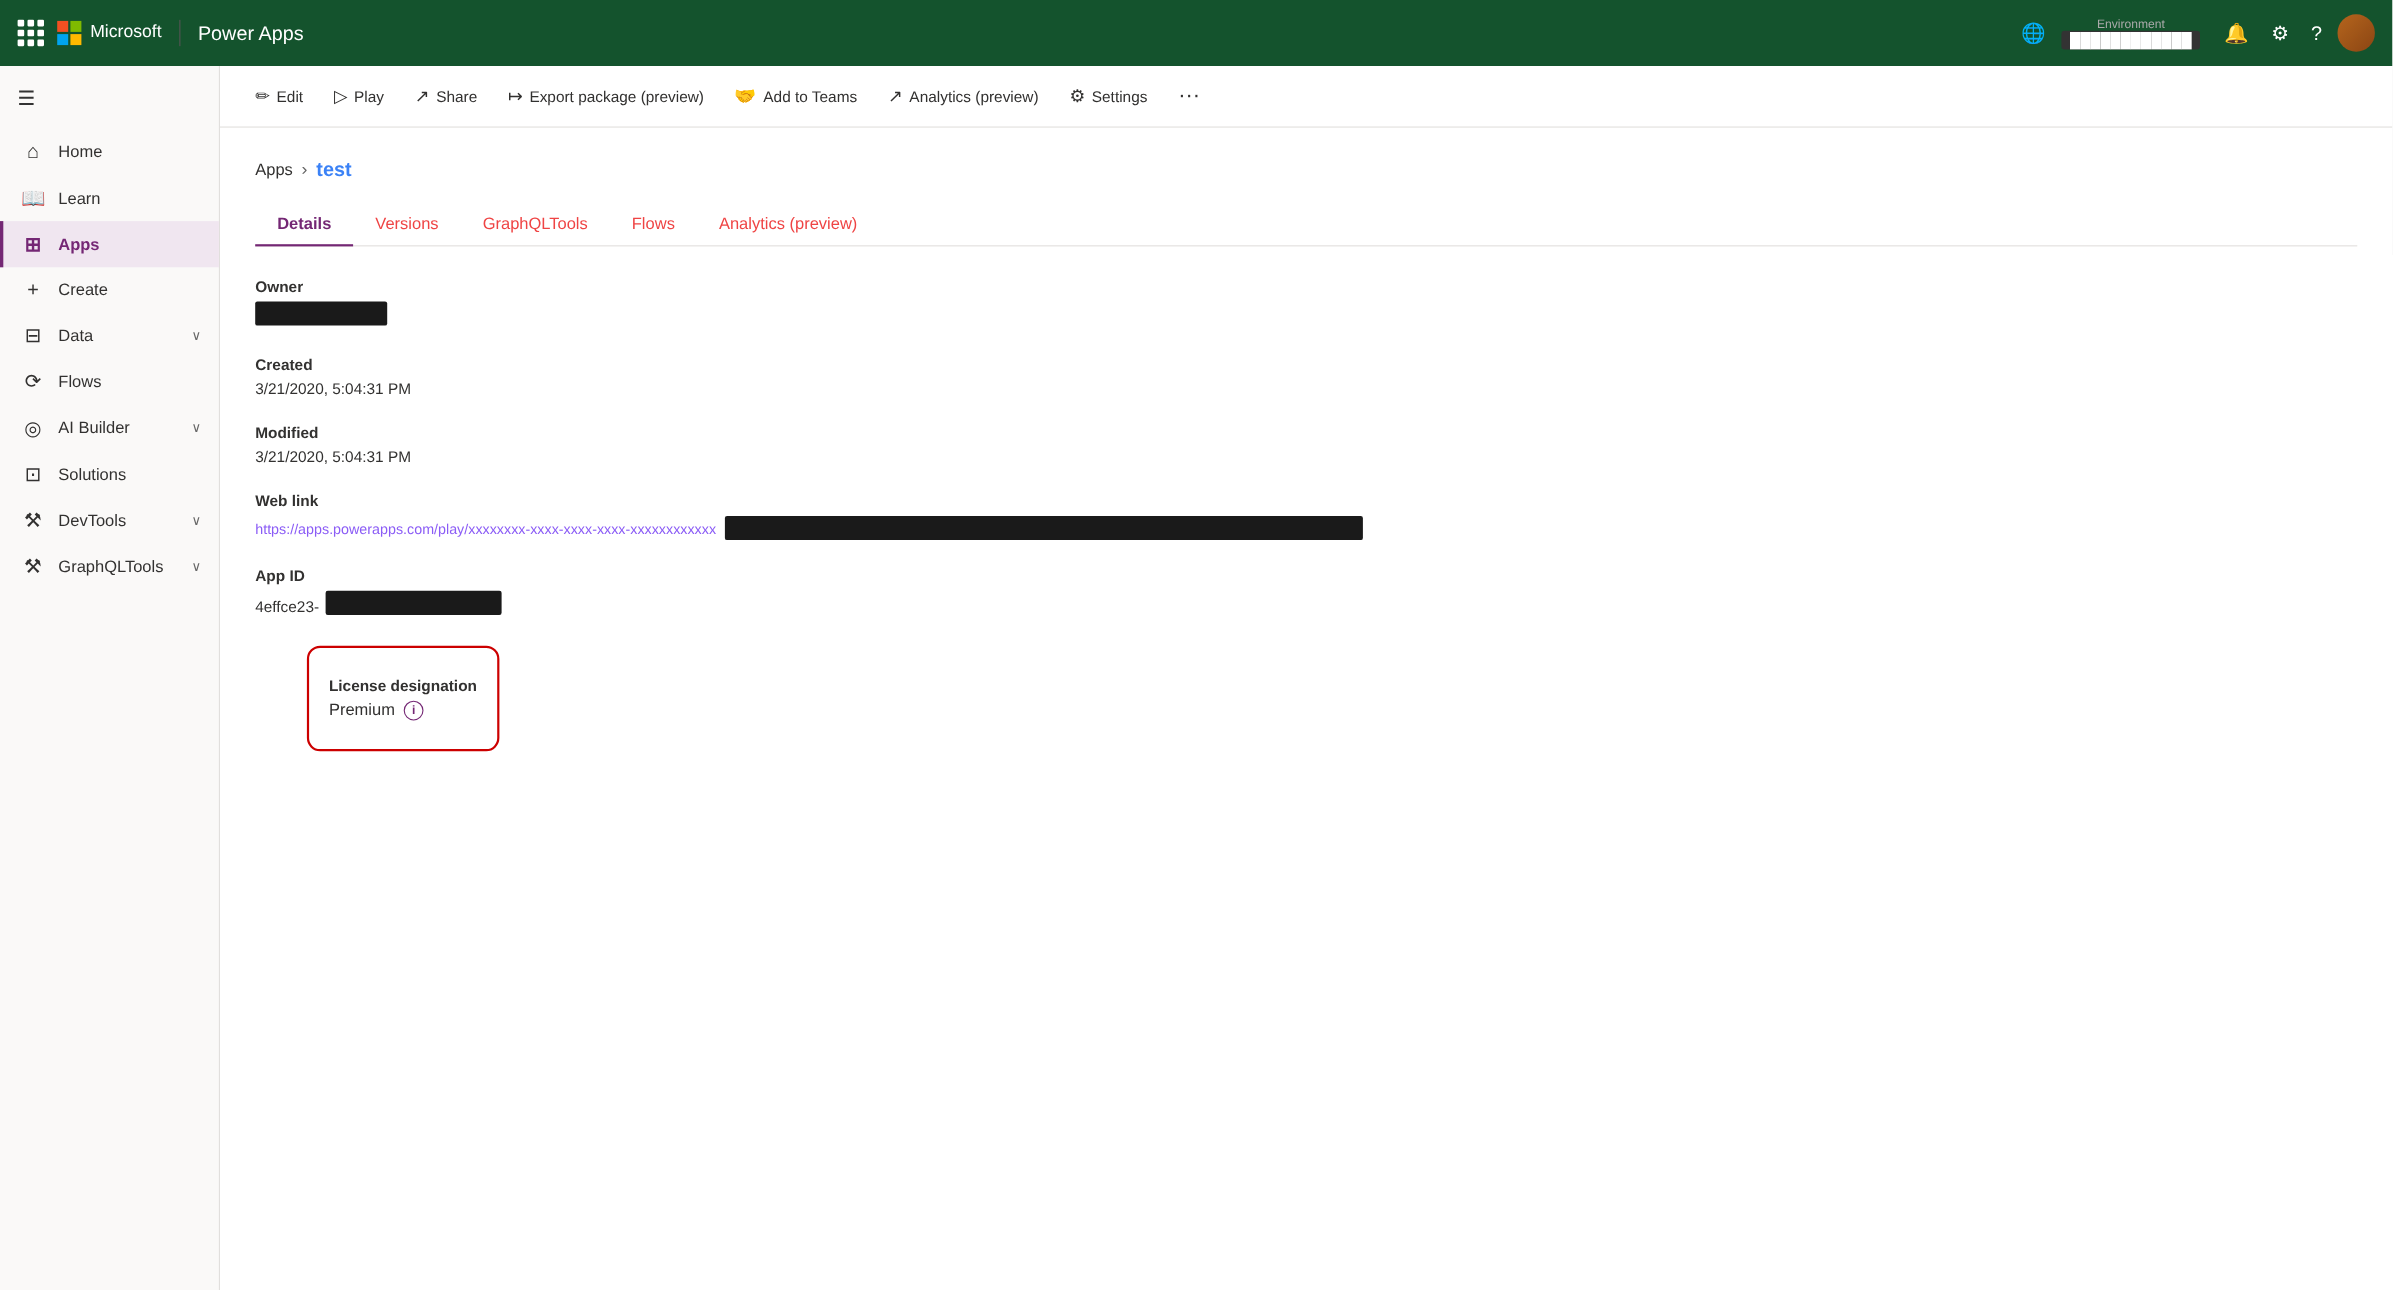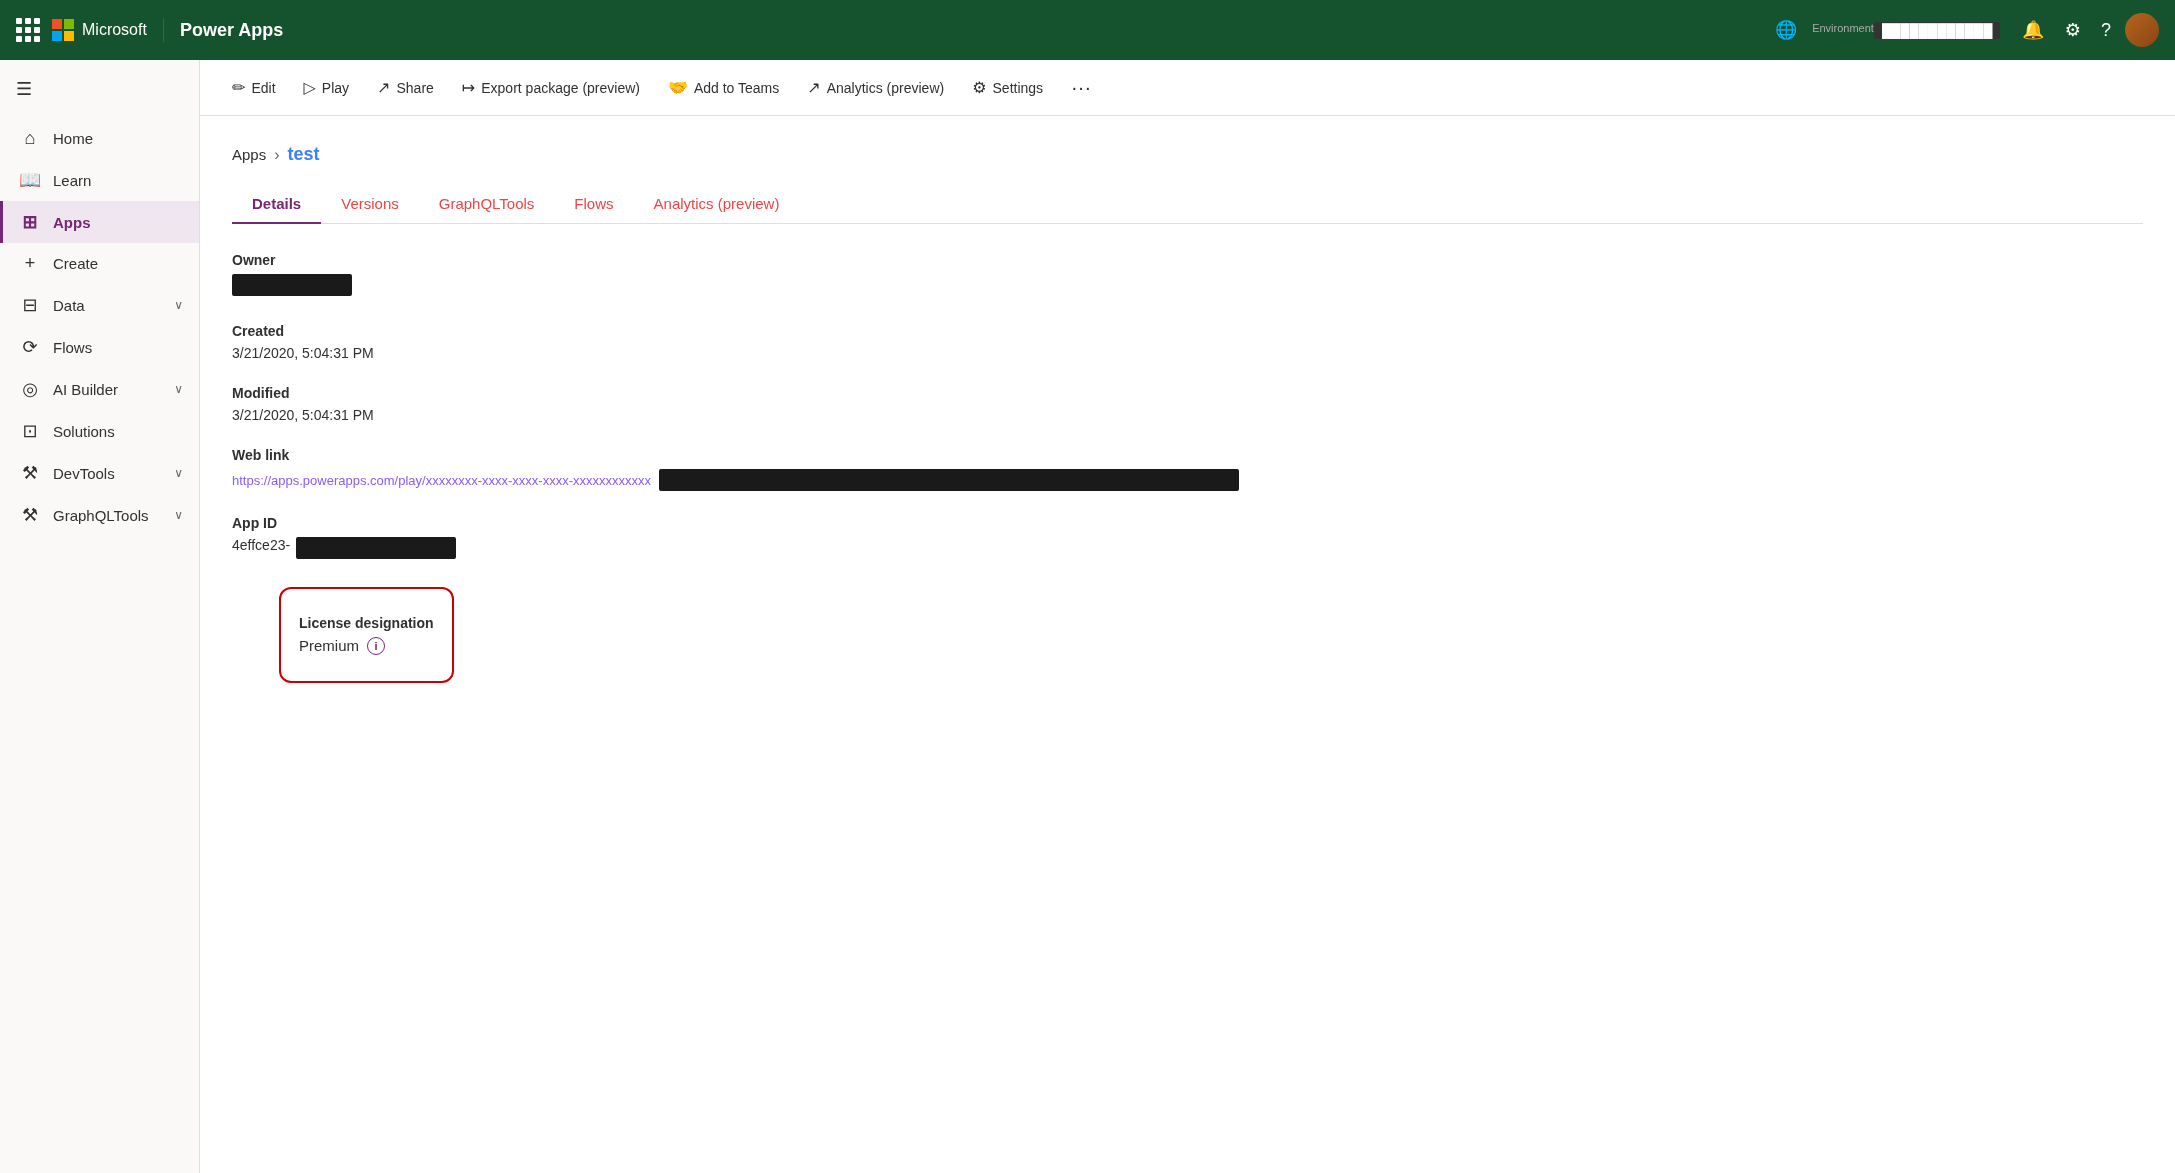--- a/index.html
+++ b/index.html
@@ -45,33 +45,33 @@
     .ms-logo-sq.red { background: #f25022; }
     .ms-logo-sq.green { background: #7fba00; }
     .ms-logo-sq.blue { background: #00a4ef; }
     .ms-logo-sq.yellow { background: #ffb900; }
 
     .topbar-divider {
       width: 1px; height: 24px; background: #555; margin: 0 4px;
     }
     .topbar-appname {
       font-size: 18px;
-      font-weight: 700;
+      font-weight: 400;
       color: white;
       flex: 1;
     }
     .topbar-right {
       display: flex;
       align-items: center;
       gap: 8px;
     }
     .topbar-env {
       display: flex;
-      flex-direction: row;
-      align-items: flex-start;
+      flex-direction: column;
+      align-items: center;
       margin-right: 8px;
     }
     .topbar-env-label {
       font-size: 11px;
       color: #aaa;
     }
     .topbar-env-name {
       font-size: 13px;
       color: white;
       background: #333;
@@ -307,21 +307,21 @@
     }
     .weblink-text {
       font-size: 13px;
       color: #8b5cf6;
       white-space: nowrap;
       overflow: hidden;
       max-width: 500px;
     }
     .appid-row {
       display: flex;
-      align-items: flex-start;
+      align-items: flex-end;
       gap: 6px;
     }
     .appid-text {
       font-size: 14px;
       color: #323130;
     }
   </style>
 </head>
 <body>
 

